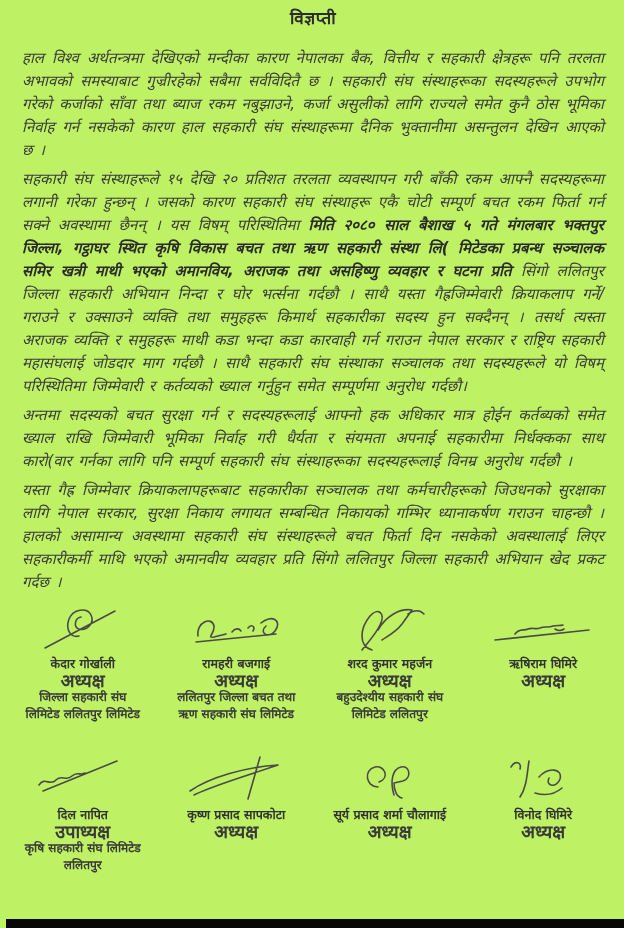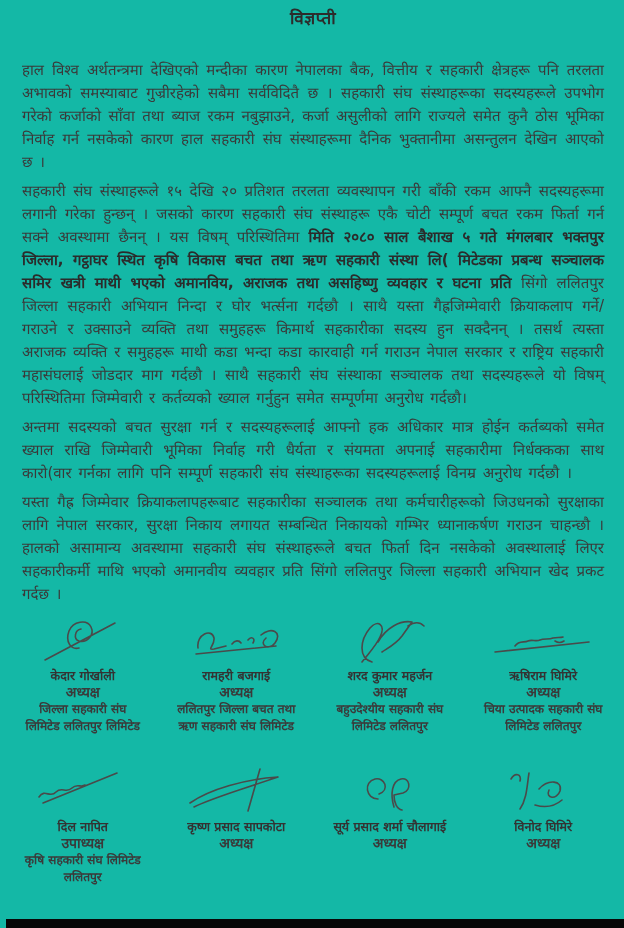--- a/index.html
+++ b/index.html
@@ -6,40 +6,41 @@
   html, body { width: 624px; height: 928px; }
   body {
     font-family: "DejaVu Sans", "Liberation Sans", sans-serif;
     background: #ffffff;
   }
   .page {
     position: relative;
     width: 624px;
     height: 928px;
     overflow: hidden;
-    background: #14b8a6;
+    background: #bef264;
     color: #353535;
     padding: 6px 20px 0 22px;
   }
   .title {
     text-align: center;
     font-size: 17px;
     font-weight: 700;
     color: #2c2c2c;
     letter-spacing: 0.5px;
   }
   .subtitle {
     text-align: center;
     font-size: 15px;
     font-weight: 700;
     color: #2c2c2c;
     margin-top: 3px;
   }
   .body-text {
-    margin-top: 30px;
+    margin-top: 18px;
+    font-style: italic;
   }
   .body-text p {
     font-size: 15px;
     line-height: 23px;
     text-align: justify;
     color: #3a3a3a;
     margin-bottom: 6px;
     word-spacing: 2px;
   }
   .bold-inline {
@@ -73,21 +74,21 @@
     stroke-linejoin: round;
   }
   .sig-name {
     font-size: 12.5px;
     font-weight: 600;
     color: #333333;
     line-height: 17px;
     margin-top: 1px;
   }
   .sig-role {
-    font-size: 14px;
+    font-size: 18px;
     font-weight: 600;
     color: #3a3a3a;
     line-height: 17px;
     text-align: center;
   }
   .sig-org {
     font-size: 12px;
     font-weight: 600;
     color: #3a3a3a;
     line-height: 17px;
@@ -144,21 +145,20 @@
       <div class="sig-role">अध्यक्ष</div>
       <div class="sig-org">बहुउदेश्यीय सहकारी संघ लिमिटेड ललितपुर</div>
     </div>
 
     <div class="sig-block">
       <svg class="sig-art" viewBox="0 0 104 50">
         <path d="M4,36 L98,26 M24,30 c4,-6 9,-3 13,-5 c4,-2 8,1 12,-1 c4,-2 9,0 13,-2 c4,-1 7,0 10,-1 m-8,4 c3,2 6,2 9,0"></path>
       </svg>
       <div class="sig-name">ऋषिराम घिमिरे</div>
       <div class="sig-role">अध्यक्ष</div>
-      <div class="sig-org">चिया उत्पादक सहकारी संघ लिमिटेड ललितपुर</div>
     </div>
 
     <div class="sig-block">
       <svg class="sig-art" viewBox="0 0 104 50">
         <path d="M8,30 c6,-9 11,2 17,-5 c6,-6 10,2 16,-4 c5,-5 9,0 13,-3 M12,36 L86,6"></path>
       </svg>
       <div class="sig-name">दिल नापित</div>
       <div class="sig-role">उपाध्यक्ष</div>
       <div class="sig-org">कृषि सहकारी संघ लिमिटेड ललितपुर</div>
     </div>

